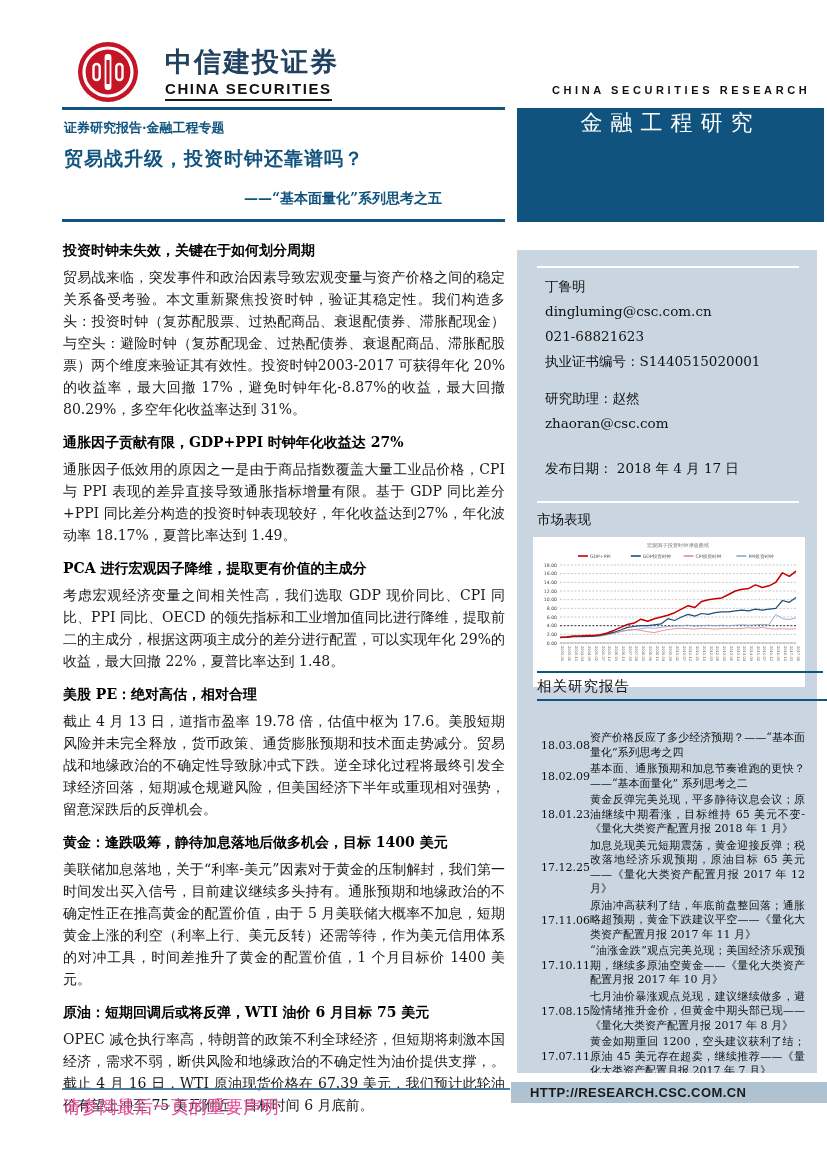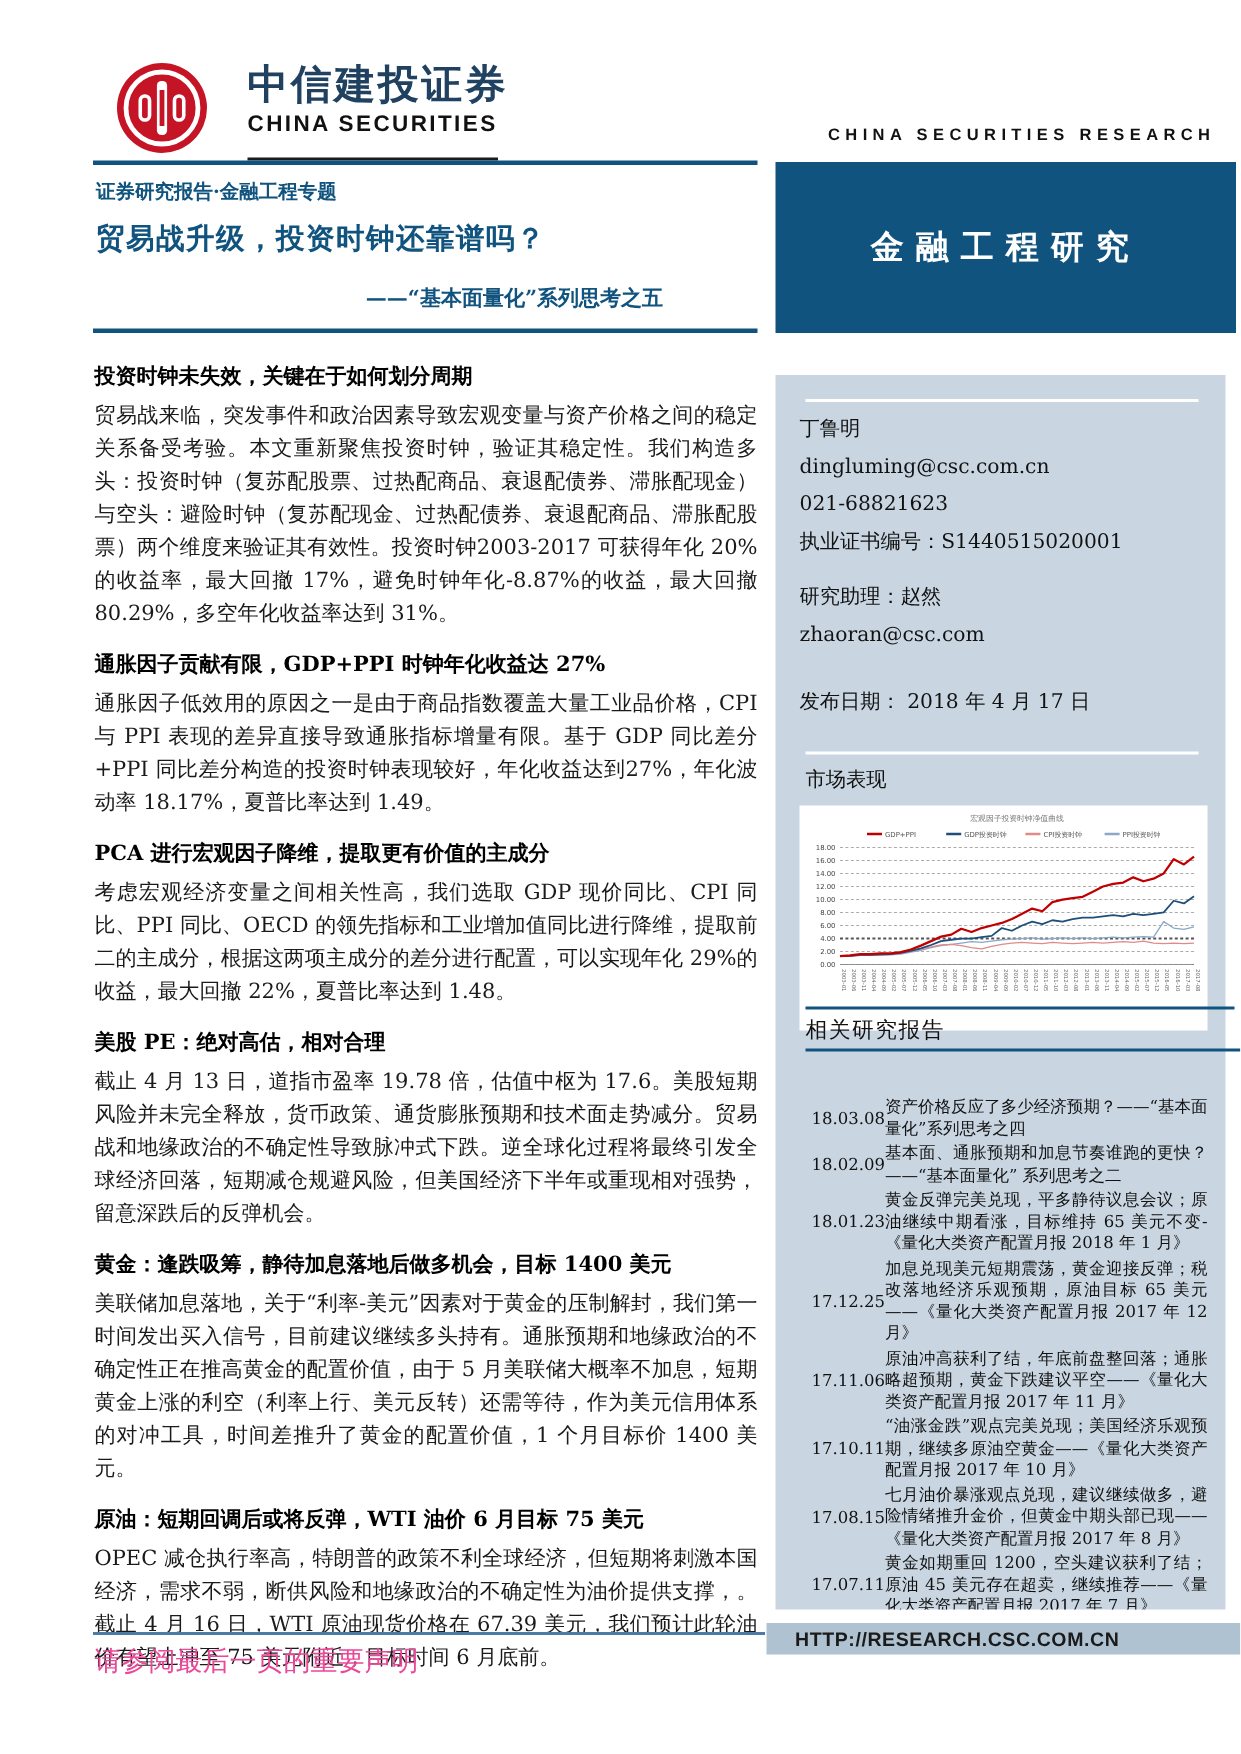--- a/index.html
+++ b/index.html
@@ -12,51 +12,51 @@
 
   
   .brand { position:absolute; top:40px; left:76px; display:flex; align-items:center; gap:25px; }
   .brand-text .cn {
     font-family:"Liberation Sans","DejaVu Sans",sans-serif;
     font-size:27px; font-weight:bold; color:#20415f; letter-spacing:2px; line-height:1.15;
   }
   .brand-text .en {
     font-family:"Liberation Sans","DejaVu Sans",sans-serif;
     font-size:15px; font-weight:bold; color:#111; letter-spacing:1.6px;
-    border-bottom:2px solid #1a1a1a; padding-bottom:14px; display:inline-block;
+    border-bottom:2px solid #1a1a1a; padding-bottom:2px; display:inline-block;
   }
   .research-label {
     position:absolute; top:84px; left:540px;
     font-family:"Liberation Sans","DejaVu Sans",sans-serif;
     font-size:11px; font-weight:bold; letter-spacing:3.6px; color:#111; white-space:nowrap;margin-left:12px;
   }
   .rule1 { position:absolute; top:107px; left:62px; width:443px; height:3px; background:#10537E; }
   .report-type { position:absolute; top:119px; left:64px; font-size:13px; font-weight:bold; color:#10537E; }
   .doc-title { position:absolute; top:146px; left:64px; font-size:19px; font-weight:bold; color:#10537E; letter-spacing:1px; }
   .doc-subtitle { position:absolute; top:190px; left:64px; width:378px; text-align:right; font-size:14px; font-weight:bold; color:#10537E; }
   .rule2 { position:absolute; top:219px; left:62px; width:443px; height:2.5px; background:#10537E; }
 
   .category-box {
     position:absolute; top:108px; left:517px; width:307px; height:114px; background:#10537E;
-    color:#fff; display:flex; align-items:center; justify-content:center;
-    font-size:22px; font-weight:bold; letter-spacing:8px;
+    color:#fff; display:flex; justify-content:center;
+    font-size:22px; font-weight:normal; letter-spacing:8px;
   }
 
   
   .left-body { position:absolute; top:228px; left:63px; width:442px; }
   .left-body h4 { font-size:14px; font-weight:bold; color:#000; margin:14px 0 6px; }
   .left-body p { font-size:14px; line-height:22px; text-align:justify; color:#1a1a1a; margin:0 0 9px; }
 
   
   .sidebar {
     position:absolute; top:250px; left:517px; width:300px; height:823px;
     background:#C9D6E2; overflow:hidden;
   }
   .sb-line { height:2px; background:#ffffff; width:262px; margin:16px 0 6px 20px; }
-  .sb-text { margin-left:16px; font-size:13.5px; line-height:25px; color:#111; }
+  .sb-text { margin-left:28px; font-size:13.5px; line-height:25px; color:#111; }
   .sb-gap-s { height:12px; } .sb-gap-m { height:20px; }
   .market-label { margin:8px 0 0 20px; font-size:13.5px; color:#111; }
   .chart-box { margin:8px 0 0 16px; width:272px; height:150px; background:#fff; }
   .report-list { margin-top:44px; }
   .report-item { display:flex; align-items:center; margin:0 0 2px 10px; width:284px; }
   .report-date { flex:0 0 56px; font-size:11px; color:#111; padding-left:14px; }
   .report-title { flex:1; font-size:11px; line-height:14.5px; color:#111; text-align:justify; padding-right:6px; }
 
   
   .rel-rule-a { position:absolute; top:671px; left:537px; width:286px; height:2px; background:#10537E; }

